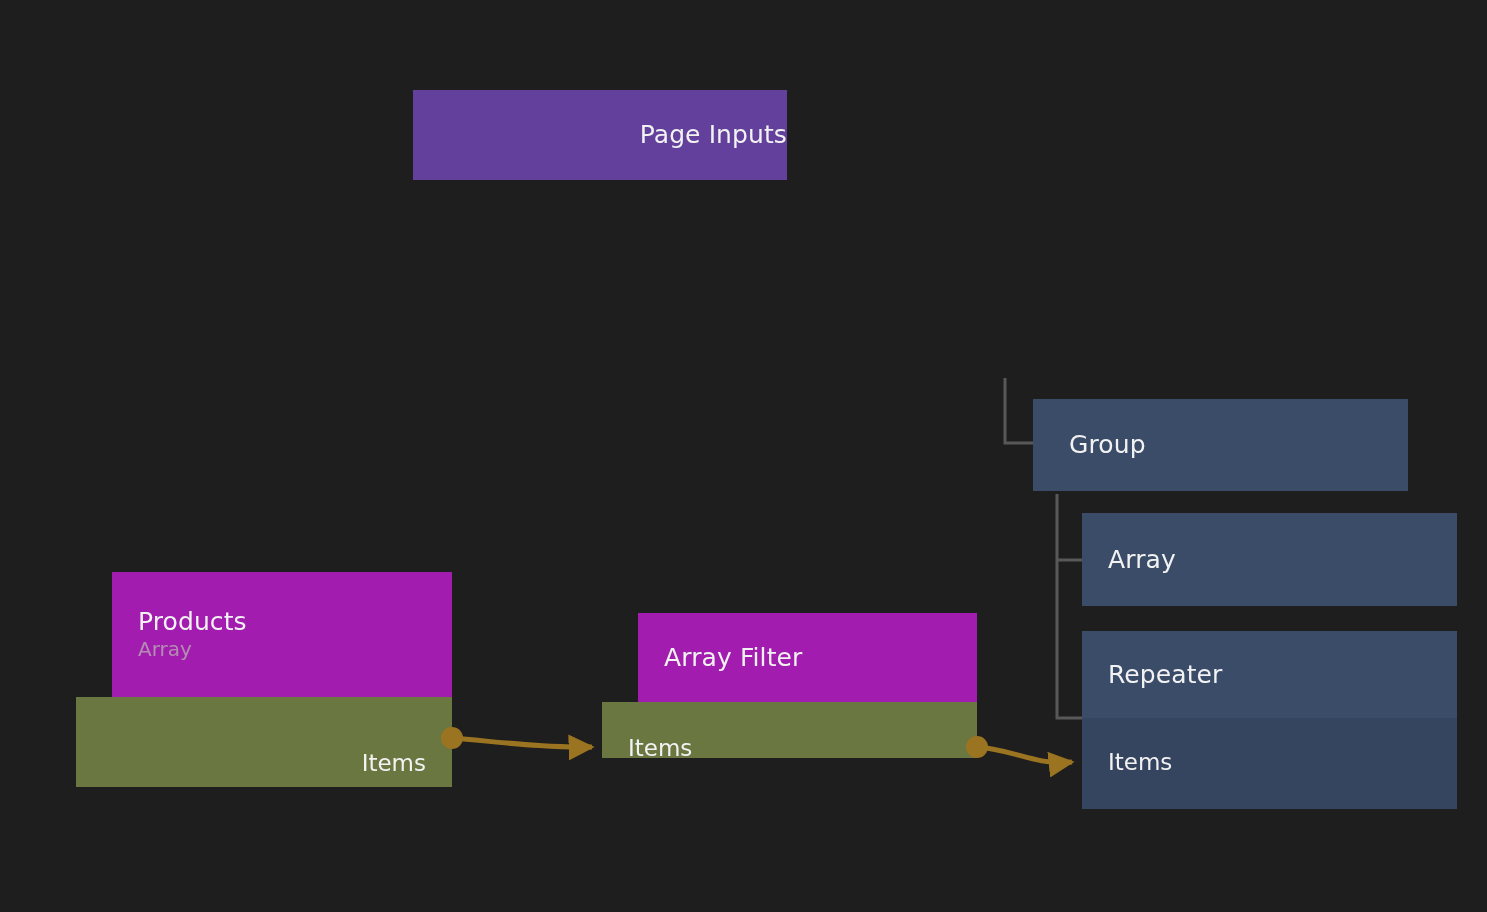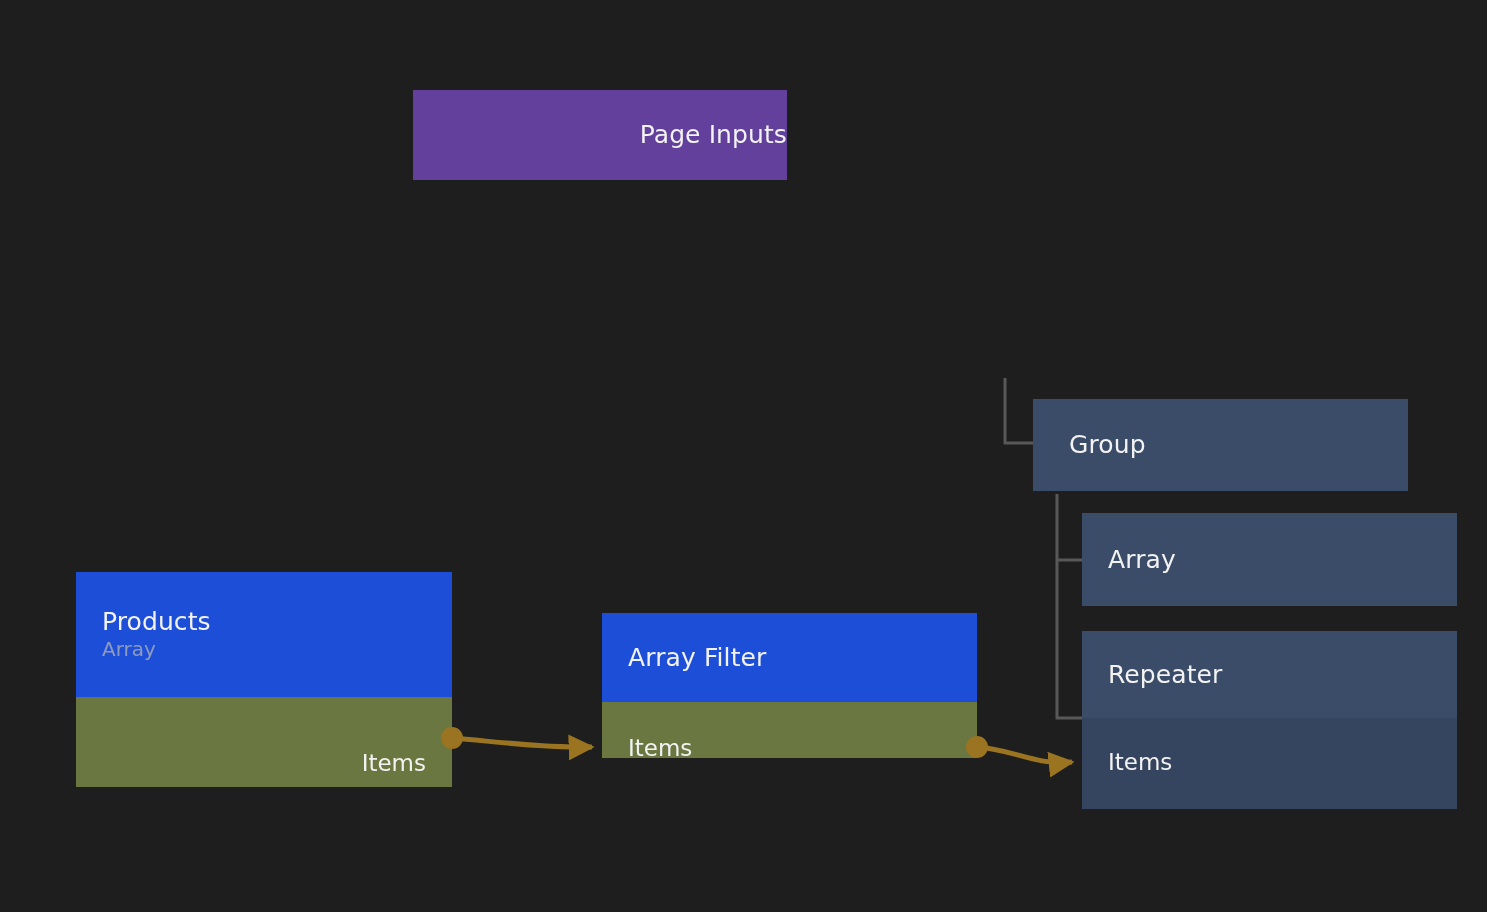--- a/index.html
+++ b/index.html
@@ -63,21 +63,21 @@
     white-space: nowrap;
   }
   .port-row.out {
     right: 26px;
   }
   .port-row.in {
     left: 26px;
   }
 
   
-  .green .node-header { background: #1d4ed8; }
+  .green .node-header { background: #a21caf; margin-left: 36px; }
   .green .node-body   { background: #6b7741; }
   .blue  .node-header { background: #3b4c69; }
   .blue  .node-body   { background: #36455f; }
   .purple .node-header { background: #63409b; }
 
   #wires, #tree {
     position: absolute;
     left: 0;
     top: 0;
     width: 1487px;

